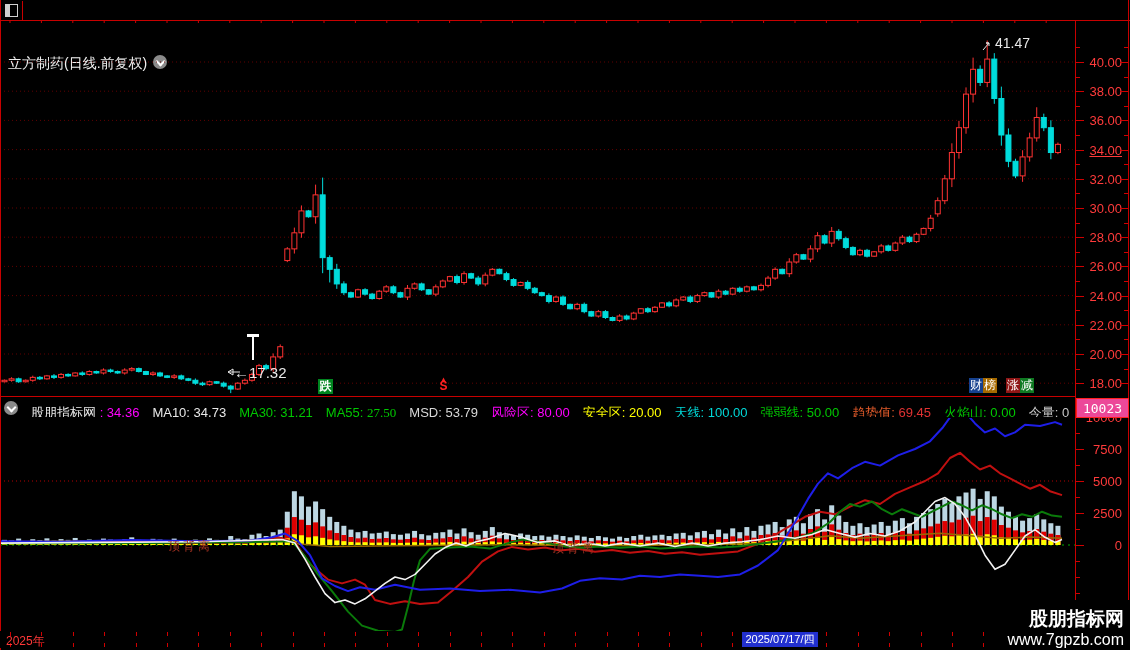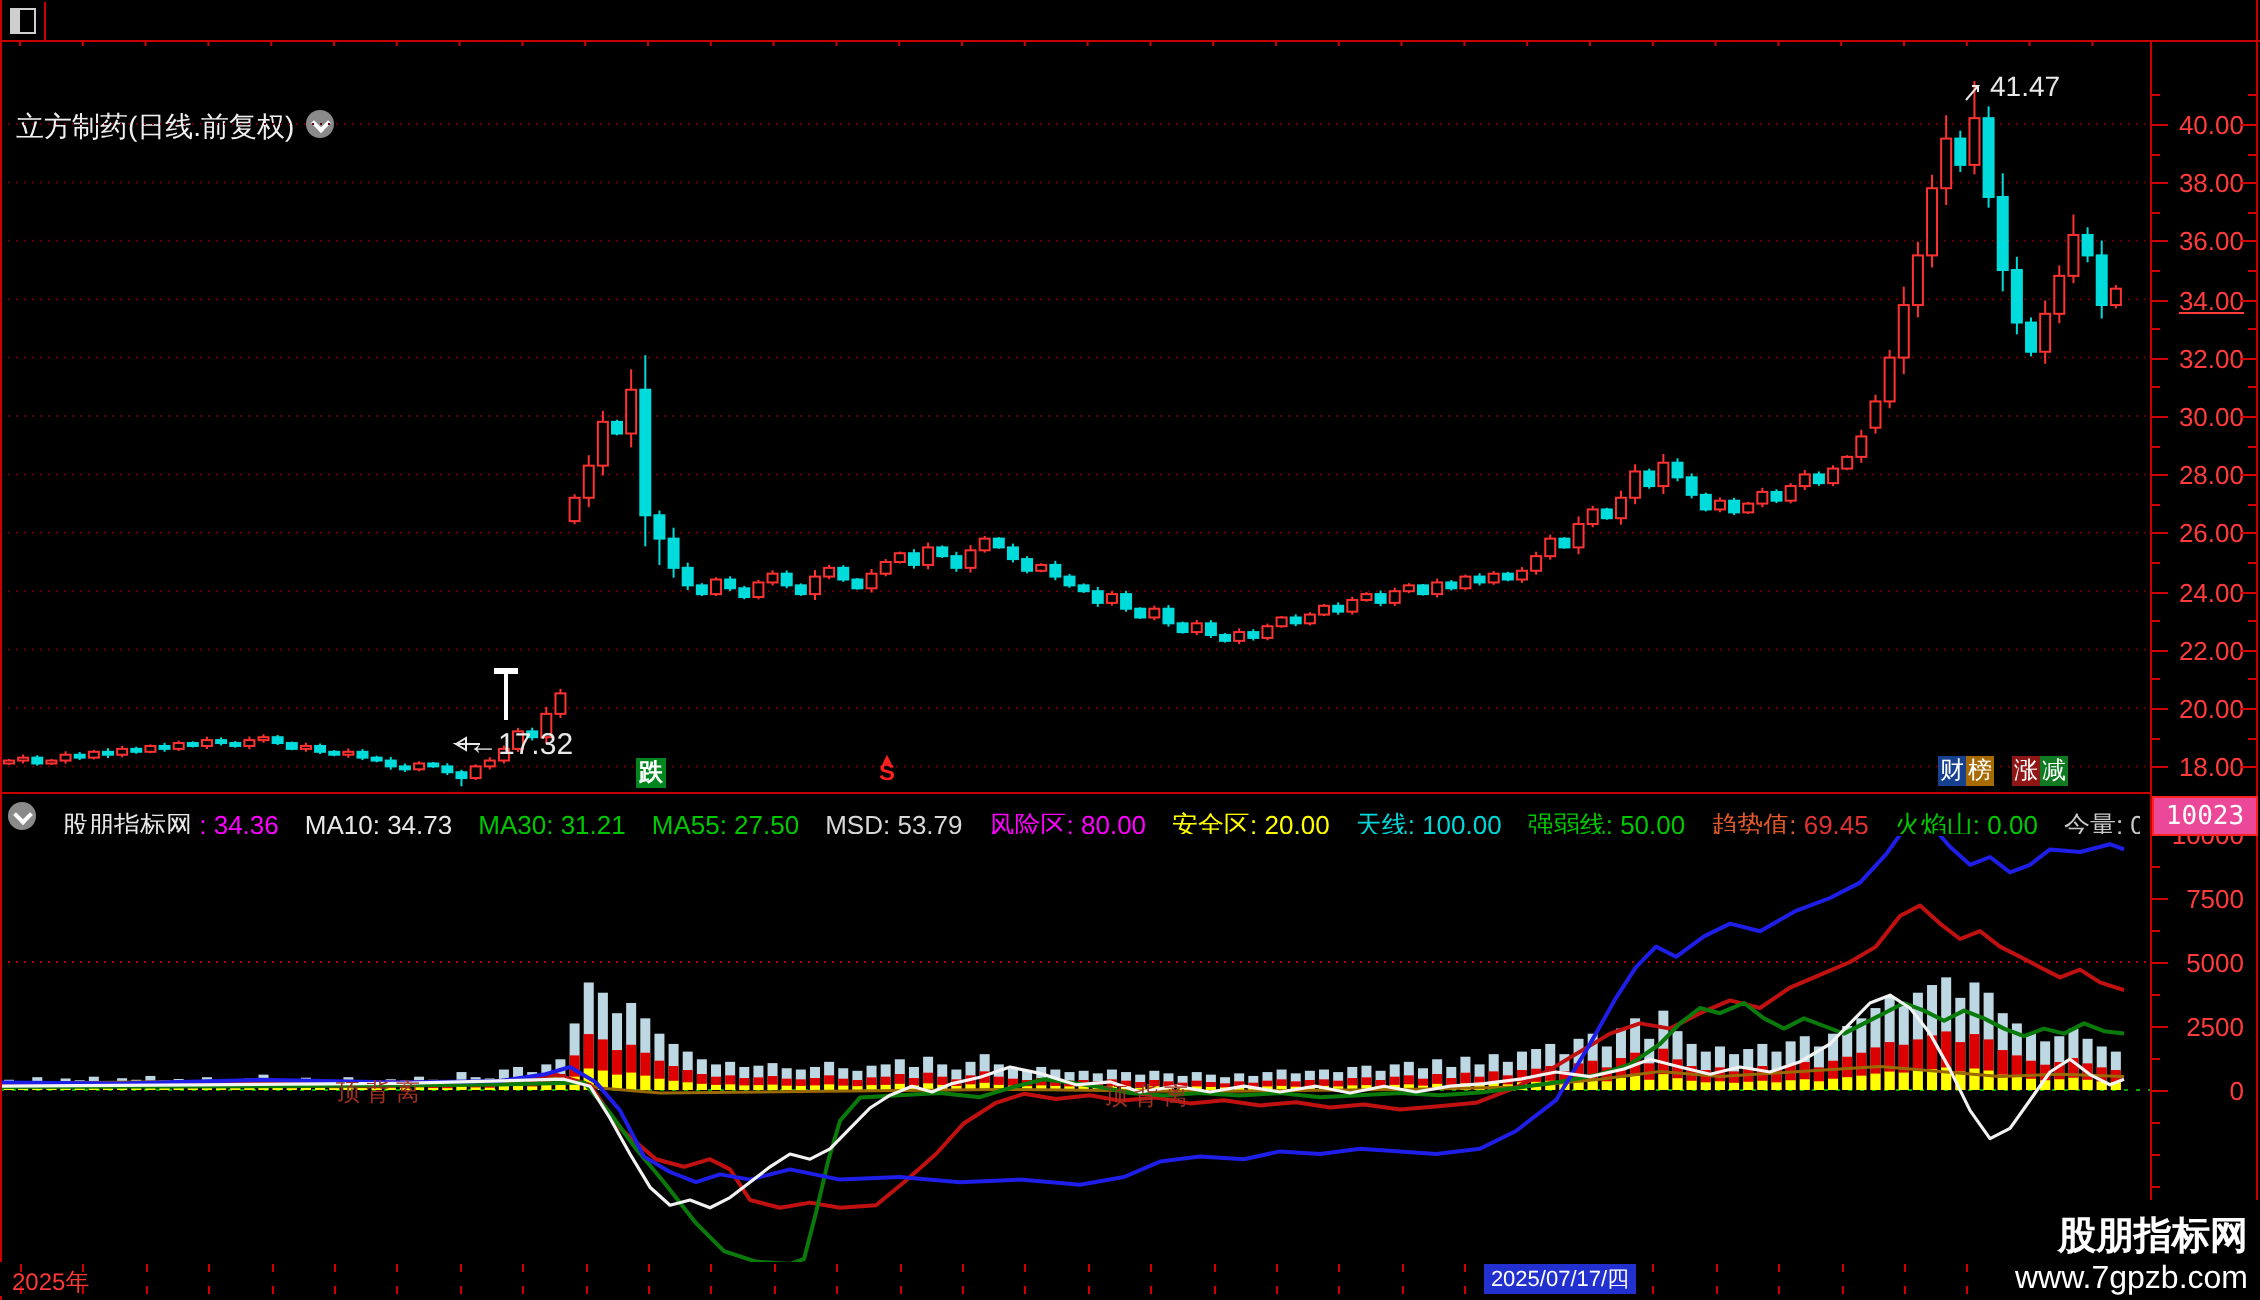--- a/index.html
+++ b/index.html
@@ -448,21 +448,21 @@
       </div>
     </div>
   <div class="divergence" style="left:168px;top:538px;">顶背离</div>
   <div class="divergence" style="left:552px;top:540px;">顶背离</div>
 
   <div class="abs" id="status-bar">
     <span class="circle-chevron" style="flex:0 0 auto;"></span>
   <span class="stat-item"><span style="color: rgb(232, 232, 232);">股朋指标网 </span><span style="color: rgb(255, 0, 255);">: 34.36</span></span>
       <span class="stat-item"><span style="color: rgb(232, 232, 232);">MA10: </span><span style="color: rgb(232, 232, 232);">34.73</span></span>
       <span class="stat-item"><span style="color: rgb(0, 200, 0);">MA30: </span><span style="color: rgb(0, 200, 0);">31.21</span></span>
-      <span class="stat-item"><span style="color: rgb(0, 200, 0);">MA55: </span><span style="color: rgb(0, 200, 0);">27.50</span></span>
+      <span class="stat-item"><span style="color: rgb(0, 200, 0);">MA55: </span><span style="color: rgb(0, 200, 0); font-family: Liberation Serif, serif;">27.50</span></span>
       <span class="stat-item"><span style="color: rgb(216, 216, 216);">MSD: </span><span style="color: rgb(216, 216, 216);">53.79</span></span>
       <span class="stat-item"><span style="color: rgb(255, 0, 255);">风险区: </span><span style="color: rgb(255, 0, 255);">80.00</span></span>
       <span class="stat-item"><span style="color: rgb(255, 255, 0);">安全区: </span><span style="color: rgb(255, 255, 0);">20.00</span></span>
       <span class="stat-item"><span style="color: rgb(0, 216, 216);">天线: </span><span style="color: rgb(0, 216, 216);">100.00</span></span>
       <span class="stat-item"><span style="color: rgb(0, 200, 0);">强弱线: </span><span style="color: rgb(0, 200, 0);">50.00</span></span>
       <span class="stat-item"><span style="color: rgb(224, 90, 42);">趋势值: </span><span style="color: rgb(224, 50, 50);">69.45</span></span>
       <span class="stat-item"><span style="color: rgb(0, 200, 0);">火焰山: </span><span style="color: rgb(0, 200, 0);">0.00</span></span>
       <span class="stat-item"><span style="color: rgb(200, 200, 200);">今量: </span><span style="color: rgb(200, 200, 200);">0.00</span></span>
     </div>
   <div class="abs" id="vol-badge">10023</div>

